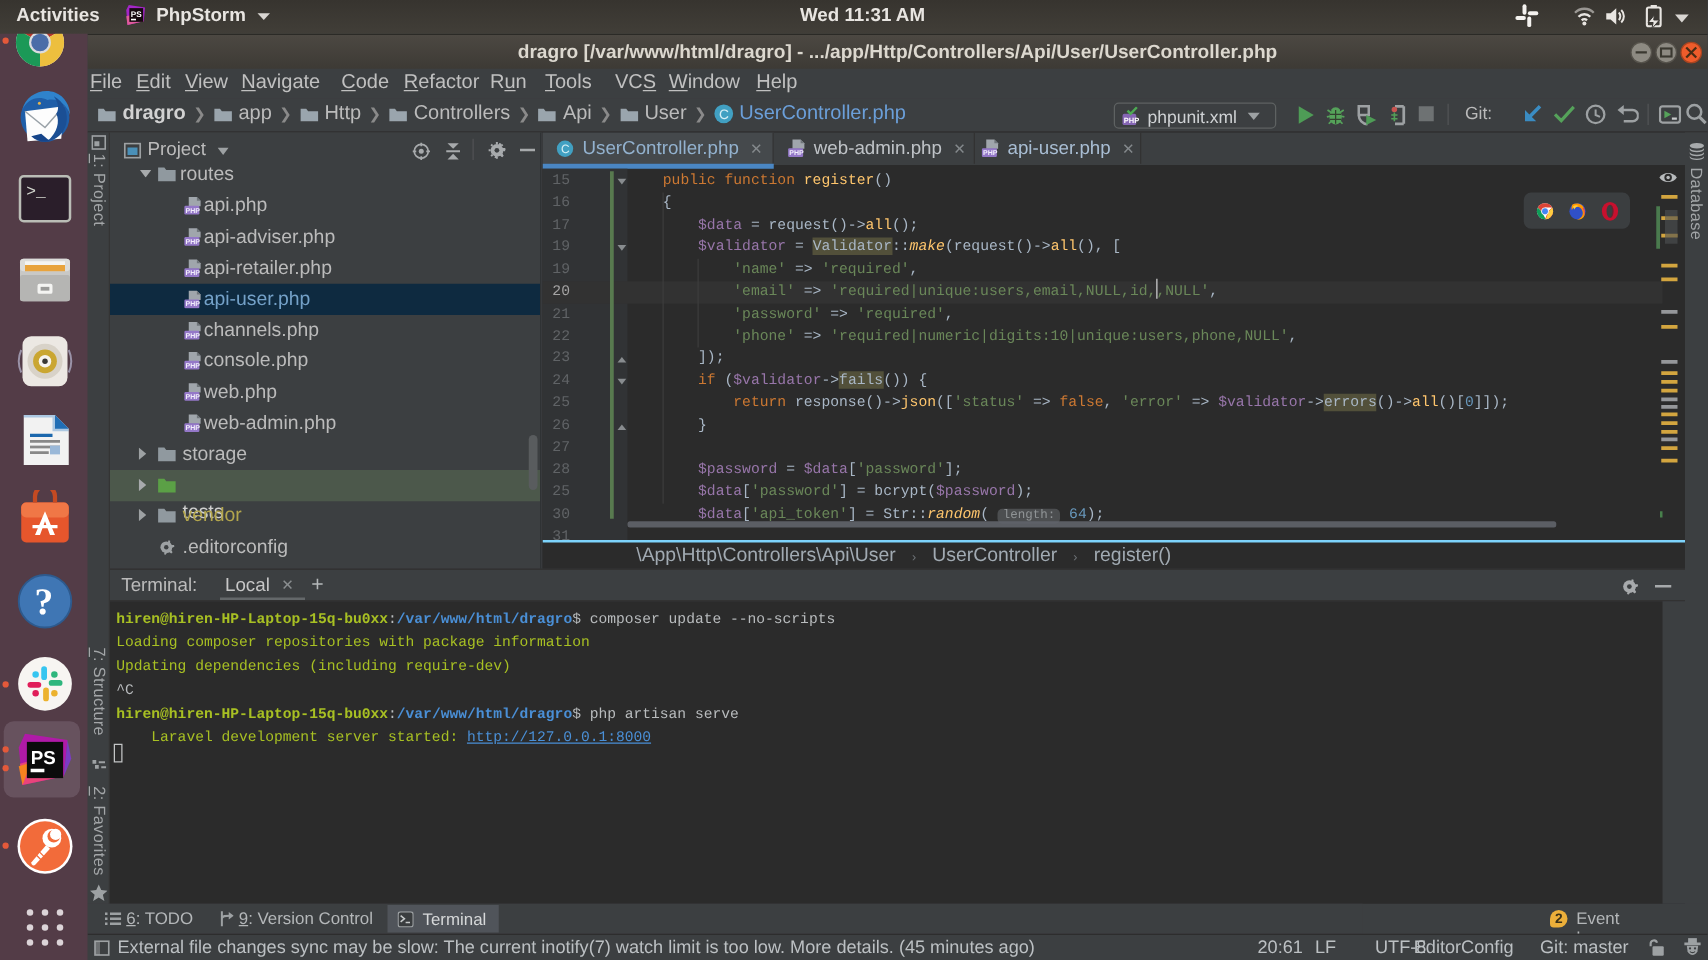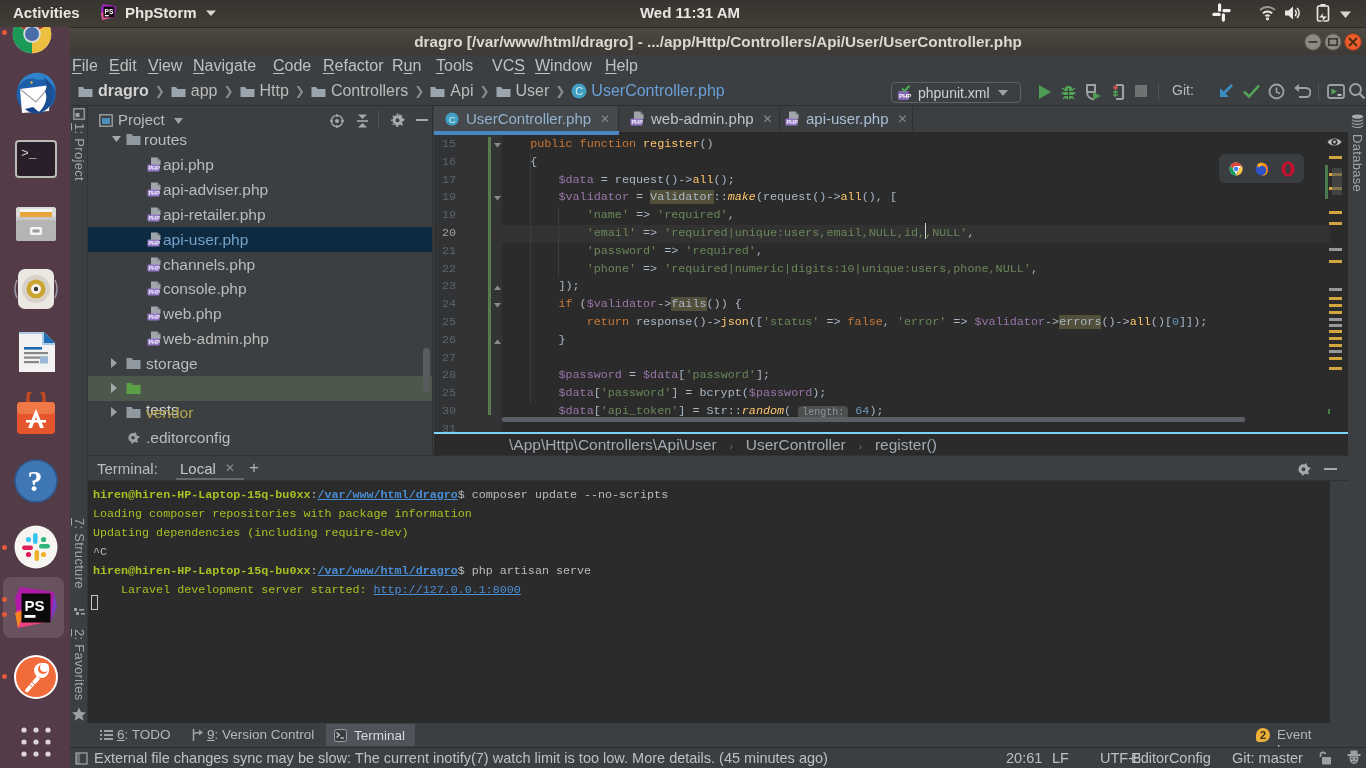--- a/index.html
+++ b/index.html
@@ -62,25 +62,25 @@
 .caret { display:inline-block; width:0; height:0; position:relative; }
 .caret::after { content:""; position:absolute; left:-0.5px; top:-13.5px; width:1.7px; height:16px; background:#cfd0d1; }
 .hint { background:#4c4e50; color:#909496; border-radius:4px; font-size:10px; padding:0.5px 4px; }
 
 
 #terminal { position:absolute; left:88px; top:455px; width:1260px; height:268px; background:#2b2b2b; }
 #termhead { position:absolute; left:0; top:0; width:1260px; height:26px; background:#3c3f41;
   border-top:1px solid #323232; border-bottom:1px solid #323232; font-size:15px; }
 .tline { position:absolute; left:5px; font-size:11.7px; line-height:19.1px; white-space:pre;
   font-family:"Liberation Mono", monospace; color:#b9bcbe; }
-.tg { color:#a8c023; font-weight:bold; } .tb { color:#4a8fd6; font-weight:bold;text-decoration:underline; }
+.tg { color:#a8c023; font-weight:bold; } .tb { color:#4a8fd6; font-weight:bold; }
 .ty { color:#a8c023; }
 
 
-#bottombar { position:absolute; left:70px; top:723px; width:1036px; height:24px; background:#3c3f41;
+#bottombar { position:absolute; left:54px; top:723px; width:1036px; height:24px; background:#3c3f41;
   font-size:13.5px; color:#b4b7b9; }
 #statusbar { position:absolute; left:70px; top:747px; width:1296px; height:21px; background:#3c3f41;
   border-top:1px solid #2d2d2d; font-size:14.5px; color:#bcc0c3; }
 </style>
 </head>
 <body>
 <div id="screen">
 <svg width="0" height="0" style="position:absolute">
   <defs>
     <g id="phpfile">

